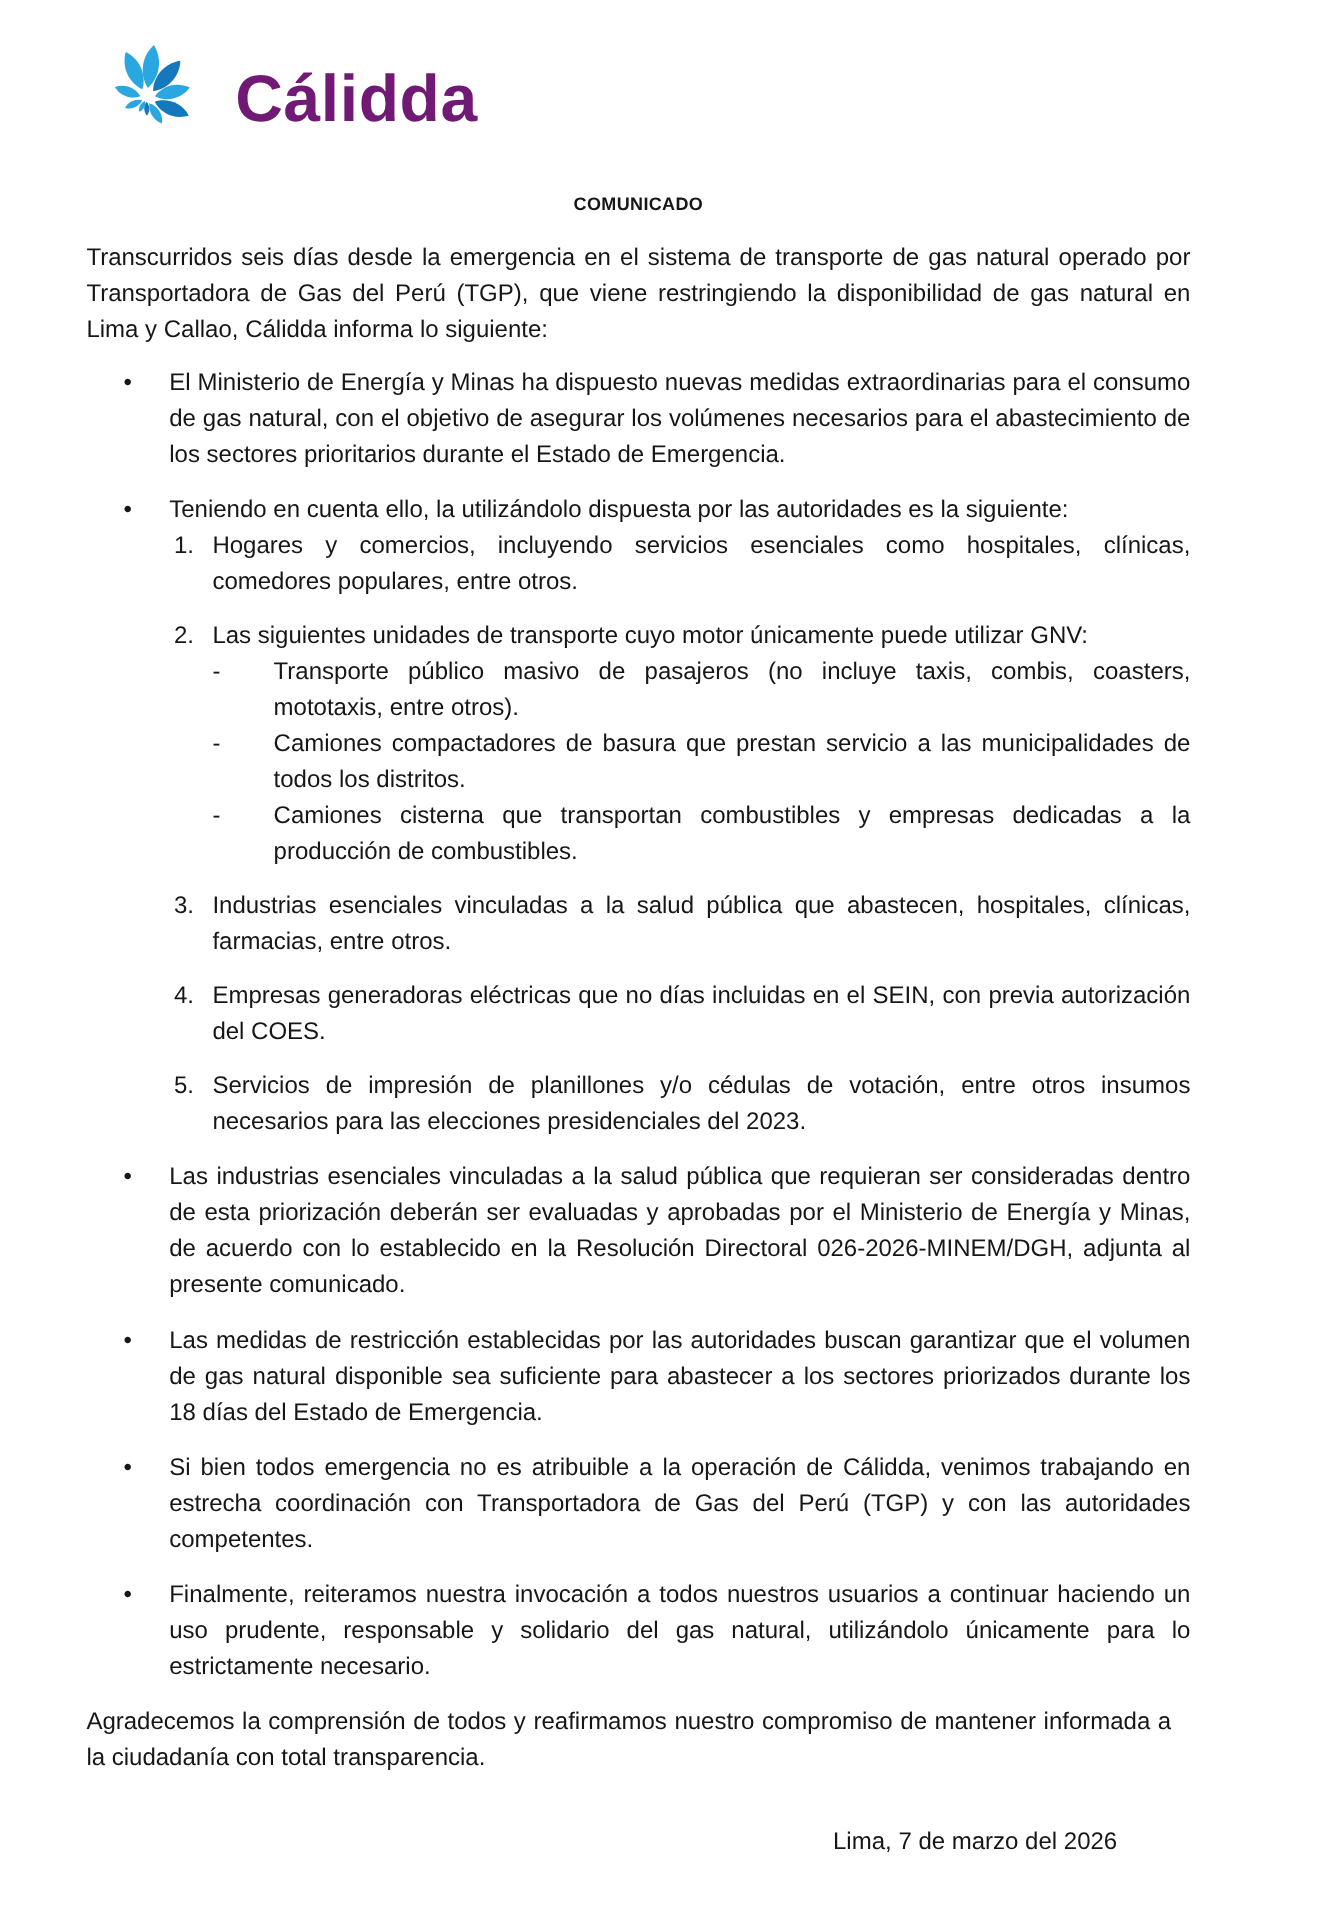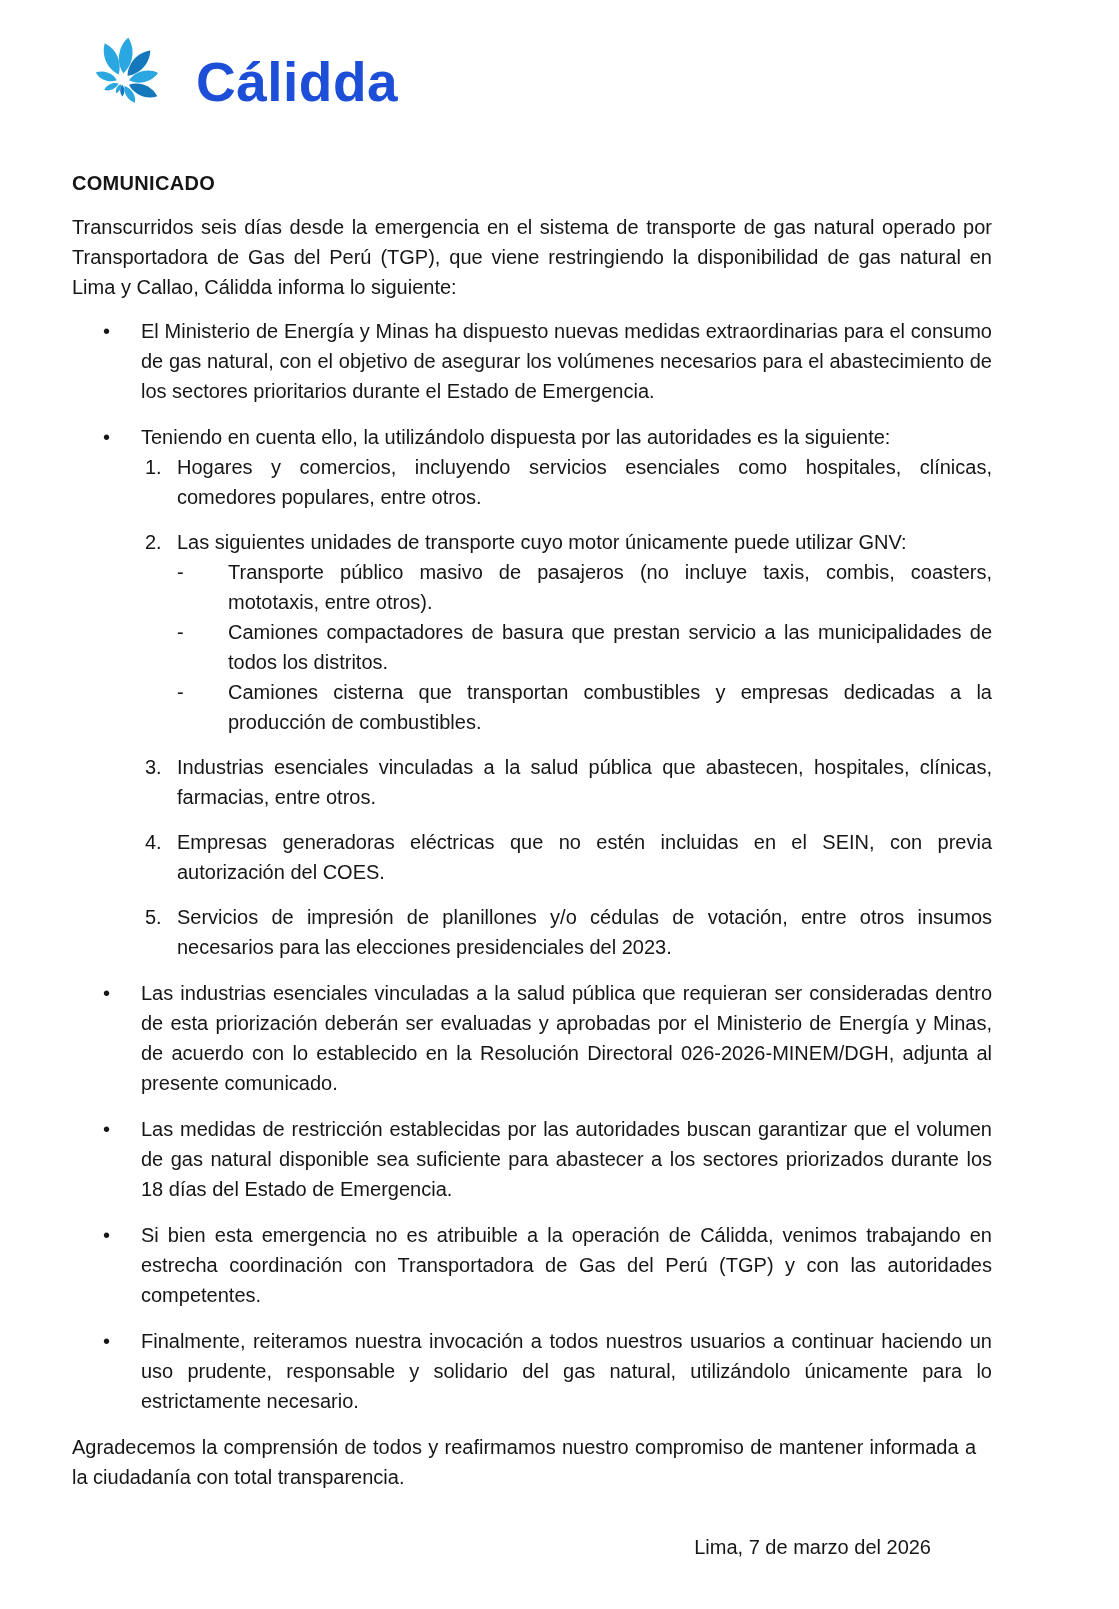--- a/index.html
+++ b/index.html
@@ -8,31 +8,31 @@
     width:1119px; height:1609px;
     background:#ffffff;
     font-family:"Liberation Sans", sans-serif;
     color:#161616;
     overflow:hidden;
   }
   
   .header { position:absolute; top:34px; left:76px; display:flex; align-items:center; }
   .logo-icon { width:92px; height:96px; display:block; }
   .brand {
-    font-size:55px; font-weight:600; color:#1d4ed8;
+    font-size:55px; font-weight:600; color:#701a75;
     letter-spacing:0.5px; margin-left:28px; line-height:96px;
   }
   
   .content {
     position:absolute; left:72px; top:152px; width:920px;
     font-size:20px; line-height:30px; text-align:justify;
   }
   .doc-title {
-    font-size:20px; line-height:30px; font-weight:700;
-    text-align:left; letter-spacing:0.3px; margin:16px 0 14px 0;
+    font-size:15px; line-height:30px; font-weight:700;
+    text-align:center; letter-spacing:0.3px; margin:4px 0 14px 0;
   }
   .para { margin:0 0 14px 0; }
   .bullet { display:flex; margin:0 0 16px 0; }
   .bullet > .marker {
     flex:0 0 69px; box-sizing:border-box; padding-left:31px; text-align:left;
   }
   .bullet > .btext { flex:1 1 auto; min-width:0; }
   .btext p { margin:0; }
   .num-item { display:flex; margin:0 0 15px 0; }
   .num-item:last-child { margin-bottom:0; }
@@ -127,21 +127,21 @@
           </div>
         </div>
 
         <div class="num-item">
           <span class="num-col">3.</span>
           <div class="num-text">Industrias esenciales vinculadas a la salud pública que abastecen, hospitales, clínicas, farmacias, entre otros.</div>
         </div>
 
         <div class="num-item">
           <span class="num-col">4.</span>
-          <div class="num-text">Empresas generadoras eléctricas que no estén incluidas en el SEIN, con previa autorización del COES.</div>
+          <div class="num-text">Empresas generadoras eléctricas que no días incluidas en el SEIN, con previa autorización del COES.</div>
         </div>
 
         <div class="num-item">
           <span class="num-col">5.</span>
           <div class="num-text">Servicios de impresión de planillones y/o cédulas de votación, entre otros insumos necesarios para las elecciones presidenciales del 2023.</div>
         </div>
       </div>
     </div>
 
     <div class="bullet">
@@ -149,21 +149,21 @@
       <div class="btext">Las industrias esenciales vinculadas a la salud pública que requieran ser consideradas dentro de esta priorización deberán ser evaluadas y aprobadas por el Ministerio de Energía y Minas, de acuerdo con lo establecido en la Resolución Directoral 026-2026-MINEM/DGH, adjunta al presente comunicado.</div>
     </div>
 
     <div class="bullet">
       <span class="marker">•</span>
       <div class="btext">Las medidas de restricción establecidas por las autoridades buscan garantizar que el volumen de gas natural disponible sea suficiente para abastecer a los sectores priorizados durante los 18 días del Estado de Emergencia.</div>
     </div>
 
     <div class="bullet">
       <span class="marker">•</span>
-      <div class="btext">Si bien esta emergencia no es atribuible a la operación de Cálidda, venimos trabajando en estrecha coordinación con Transportadora de Gas del Perú (TGP) y con las autoridades competentes.</div>
+      <div class="btext">Si bien todos emergencia no es atribuible a la operación de Cálidda, venimos trabajando en estrecha coordinación con Transportadora de Gas del Perú (TGP) y con las autoridades competentes.</div>
     </div>
 
     <div class="bullet">
       <span class="marker">•</span>
       <div class="btext">Finalmente, reiteramos nuestra invocación a todos nuestros usuarios a continuar haciendo un uso prudente, responsable y solidario del gas natural, utilizándolo únicamente para lo estrictamente necesario.</div>
     </div>
 
     <p class="closing">Agradecemos la comprensión de todos y reafirmamos nuestro compromiso de mantener informada a la ciudadanía con total transparencia.</p>
 
     <p class="dateline">Lima, 7 de marzo del 2026</p>

